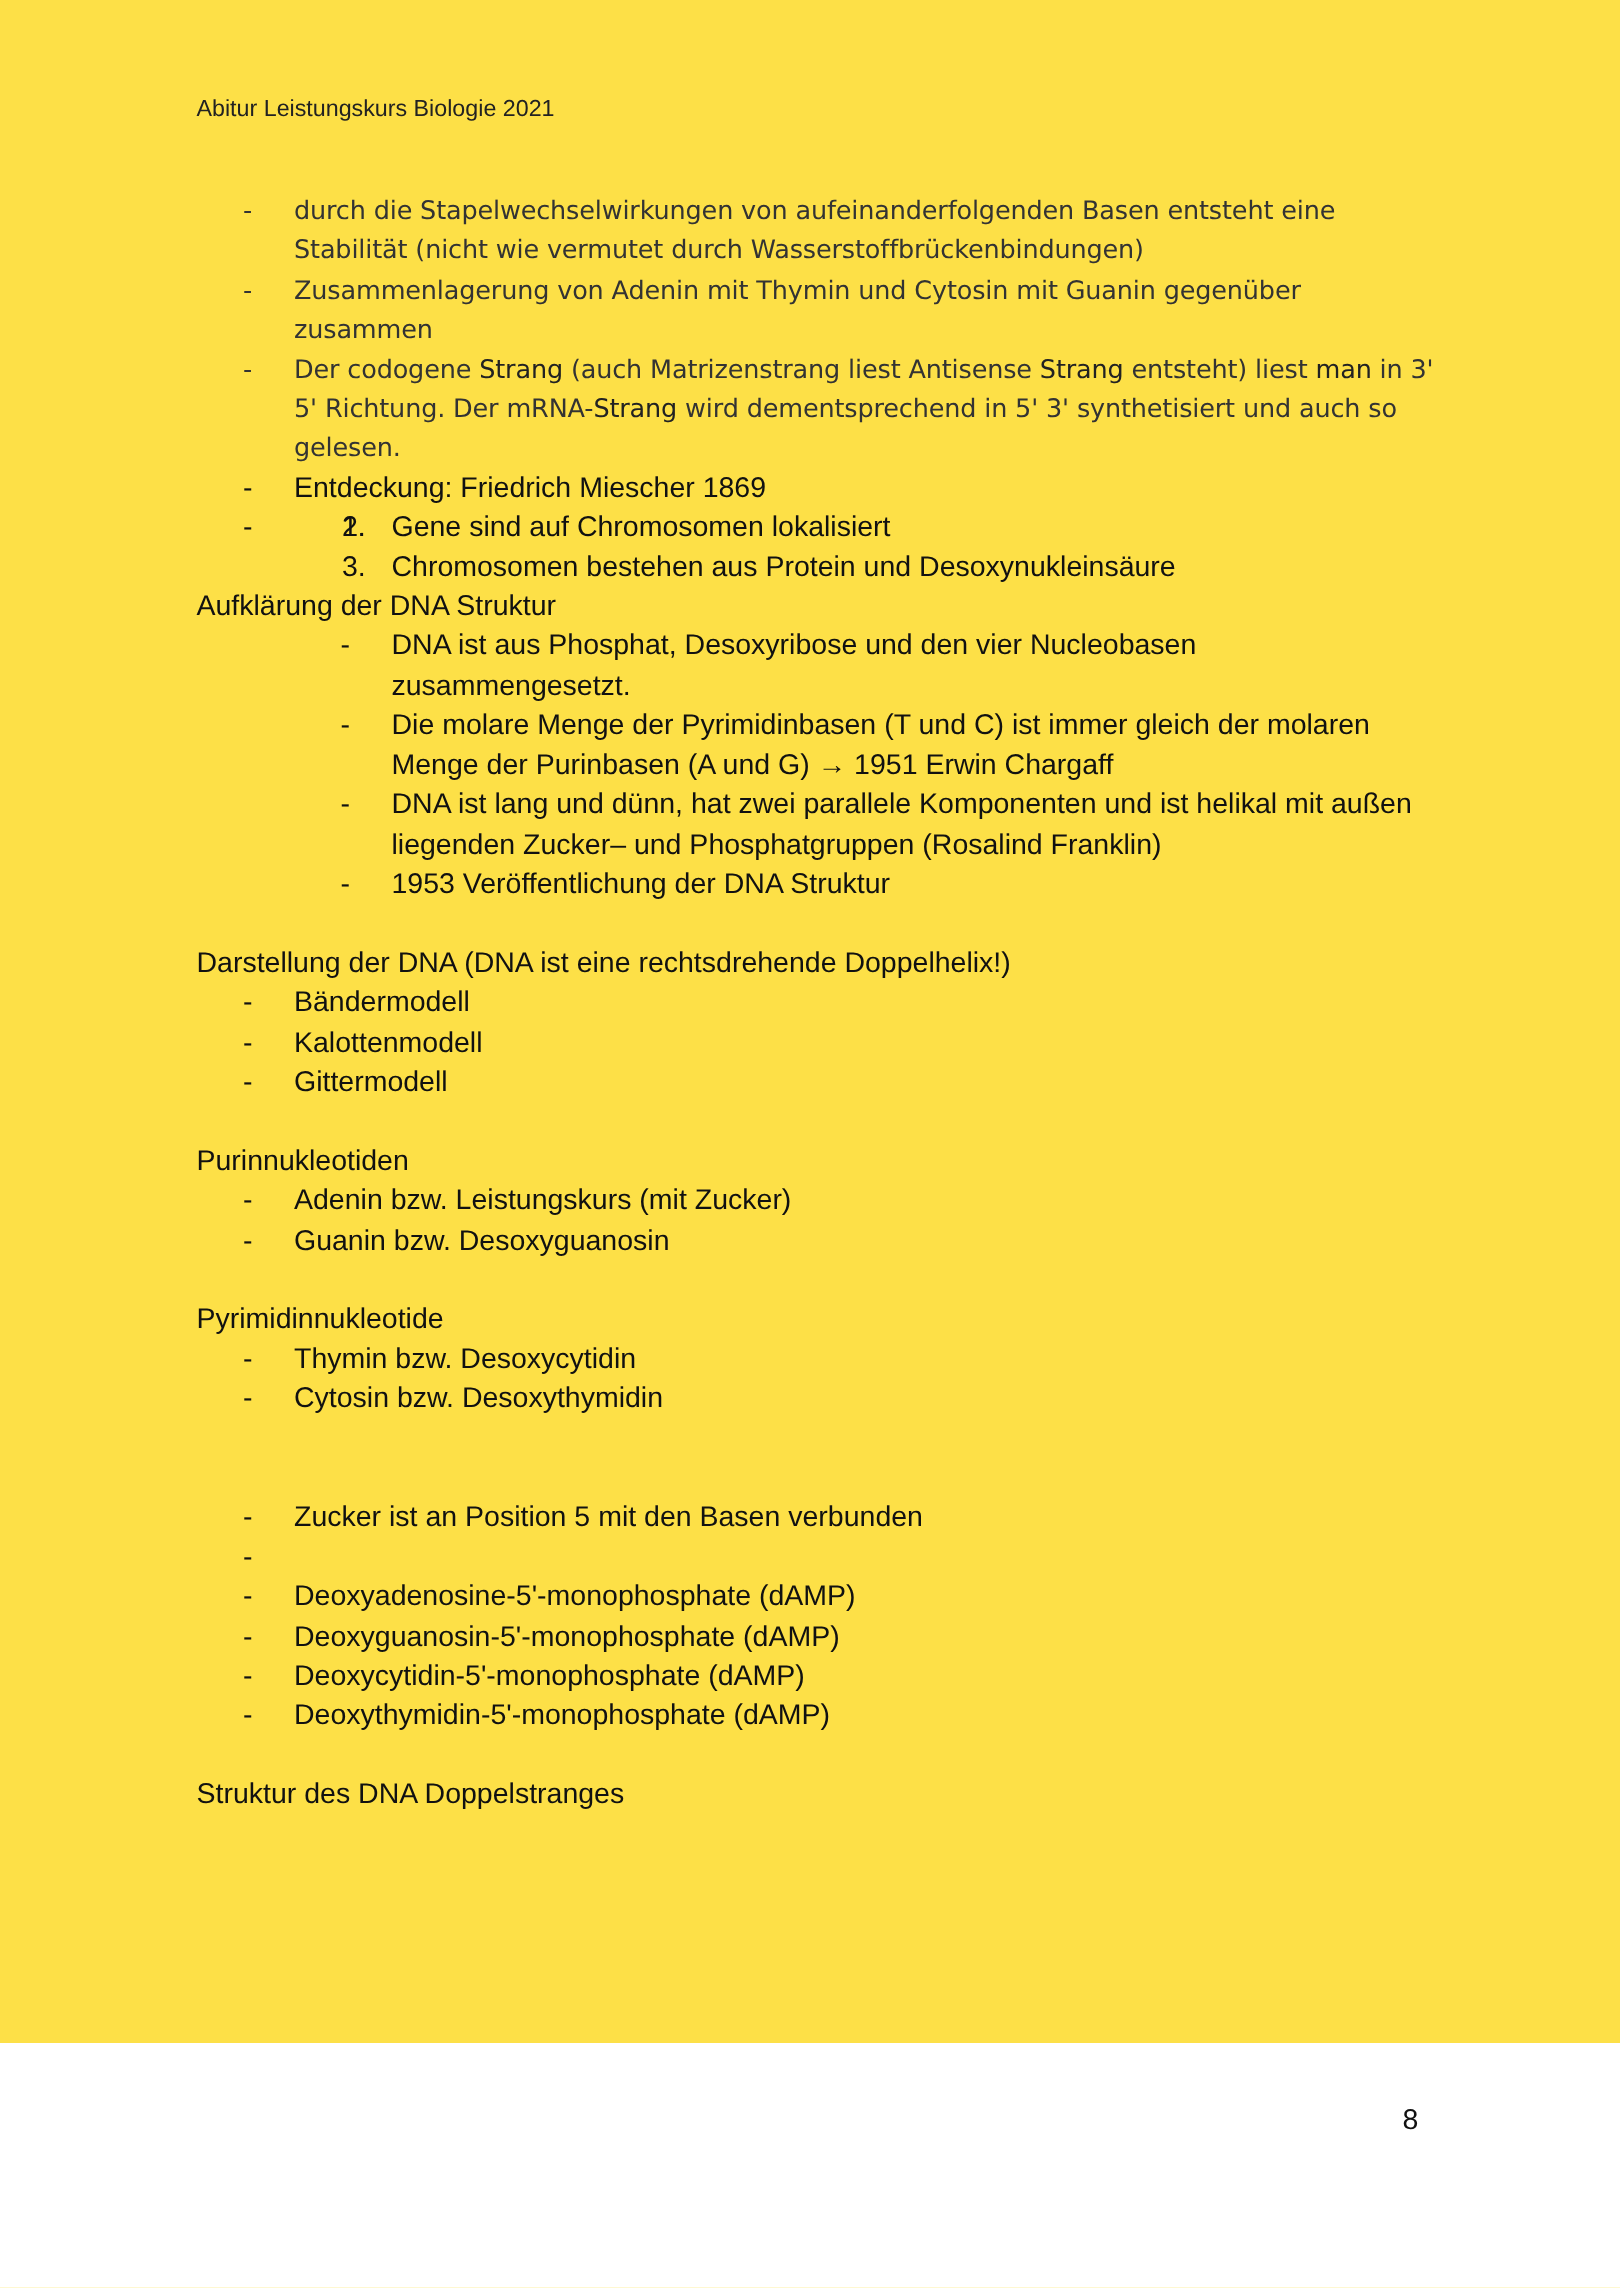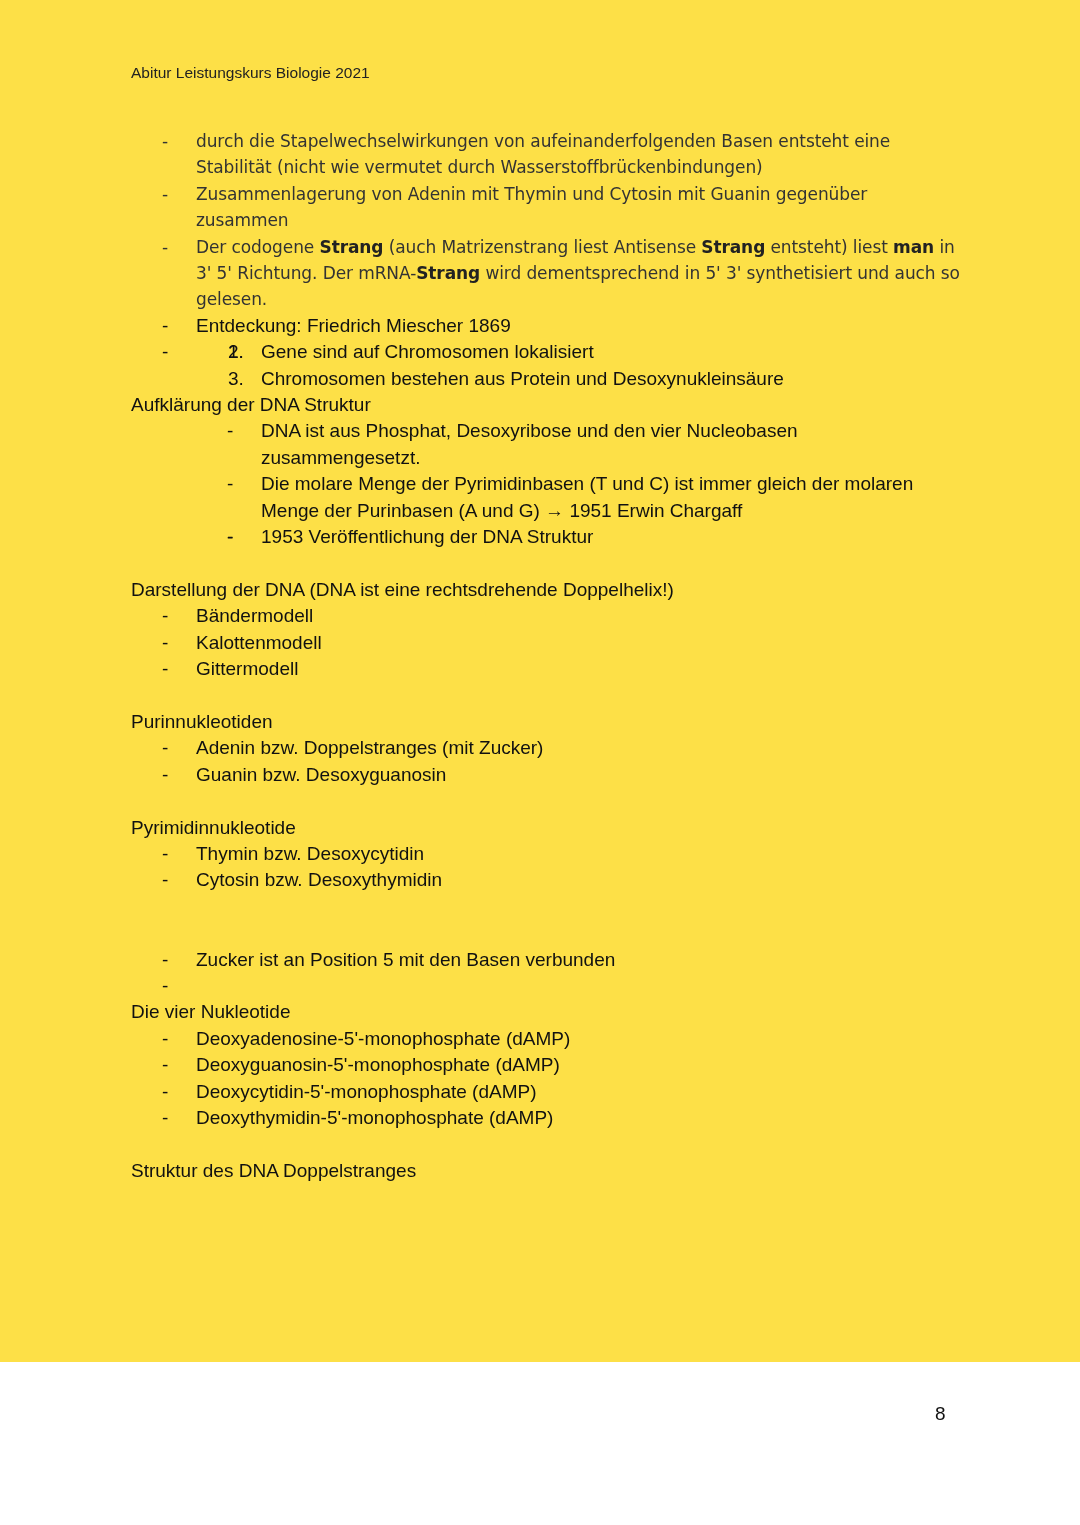--- a/index.html
+++ b/index.html
@@ -12,21 +12,21 @@
     .b1 { padding-left: 65px; }
     .b2 { padding-left: 130px; }
     .n2 { padding-left: 130px; }
     .dash { position: absolute; top: 0; width: 20px; }
     .b1 .dash { left: 31px; }
     .b2 .dash { left: 96px; }
     .n2 .num { position: absolute; left: 97px; top: 0; }
     .head { }
     .gap { height: 26.4px; }
     .gap2 { height: 52.8px; }
-    b { font-weight: bold; color: #222; }
+    b { font-weight: normal; color: #222; }
     .pageno { position: absolute; left: 935px; top: 1403px; font-family: "Liberation Sans", sans-serif; font-size: 19px; }
   </style>
 </head>
 <body>
 
 <div class="page">
   <div class="header">Abitur Leistungskurs Biologie 2021</div>
 
   <div class="content">
 
@@ -65,20 +65,21 @@
     <div class="row b2">
       <span class="dash">-</span>
       <span>DNA ist aus Phosphat, Desoxyribose und den vier Nucleobasen zusammengesetzt.</span>
     </div>
     <div class="row b2">
       <span class="dash">-</span>
       <span>Die molare Menge der Pyrimidinbasen (T und C) ist immer gleich der molaren Menge der Purinbasen (A und G) → 1951 Erwin Chargaff</span>
     </div>
     <div class="row b2">
       <span class="dash">-</span>
+      <span>DNA ist lang und dünn, hat zwei parallele Komponenten und ist helikal mit außen liegenden Zucker– und Phosphatgruppen (Rosalind Franklin)</span>
     </div>
     <div class="row b2">
       <span class="dash">-</span>
       <span>1953 Veröffentlichung der DNA Struktur</span>
     </div>
     <div class="gap"></div>
 
     <div class="row head">Darstellung der DNA (DNA ist eine rechtsdrehende Doppelhelix!)</div>
     <div class="row b1">
       <span class="dash">-</span>
@@ -90,21 +91,21 @@
     </div>
     <div class="row b1">
       <span class="dash">-</span>
       <span>Gittermodell</span>
     </div>
     <div class="gap"></div>
 
     <div class="row head">Purinnukleotiden</div>
     <div class="row b1">
       <span class="dash">-</span>
-      <span>Adenin bzw. Doppelstranges (mit Zucker)</span>
+      <span>Adenin bzw. Leistungskurs (mit Zucker)</span>
     </div>
     <div class="row b1">
       <span class="dash">-</span>
       <span>Guanin bzw. Desoxyguanosin</span>
     </div>
     <div class="gap"></div>
 
     <div class="row head">Pyrimidinnukleotide</div>
     <div class="row b1">
       <span class="dash">-</span>
@@ -118,21 +119,20 @@
 
     <div class="row b1">
       <span class="dash">-</span>
       <span>Zucker ist an Position 5 mit den Basen verbunden</span>
     </div>
     <div class="row b1">
       <span class="dash">-</span>
     </div>
     <div class="gap"></div>
 
-    <div class="row head">Die vier Nukleotide</div>
     <div class="row b1">
       <span class="dash">-</span>
       <span>Deoxyadenosine-5'-monophosphate (dAMP)</span>
     </div>
     <div class="row b1">
       <span class="dash">-</span>
       <span>Deoxyguanosin-5'-monophosphate (dAMP)</span>
     </div>
     <div class="row b1">
       <span class="dash">-</span>

